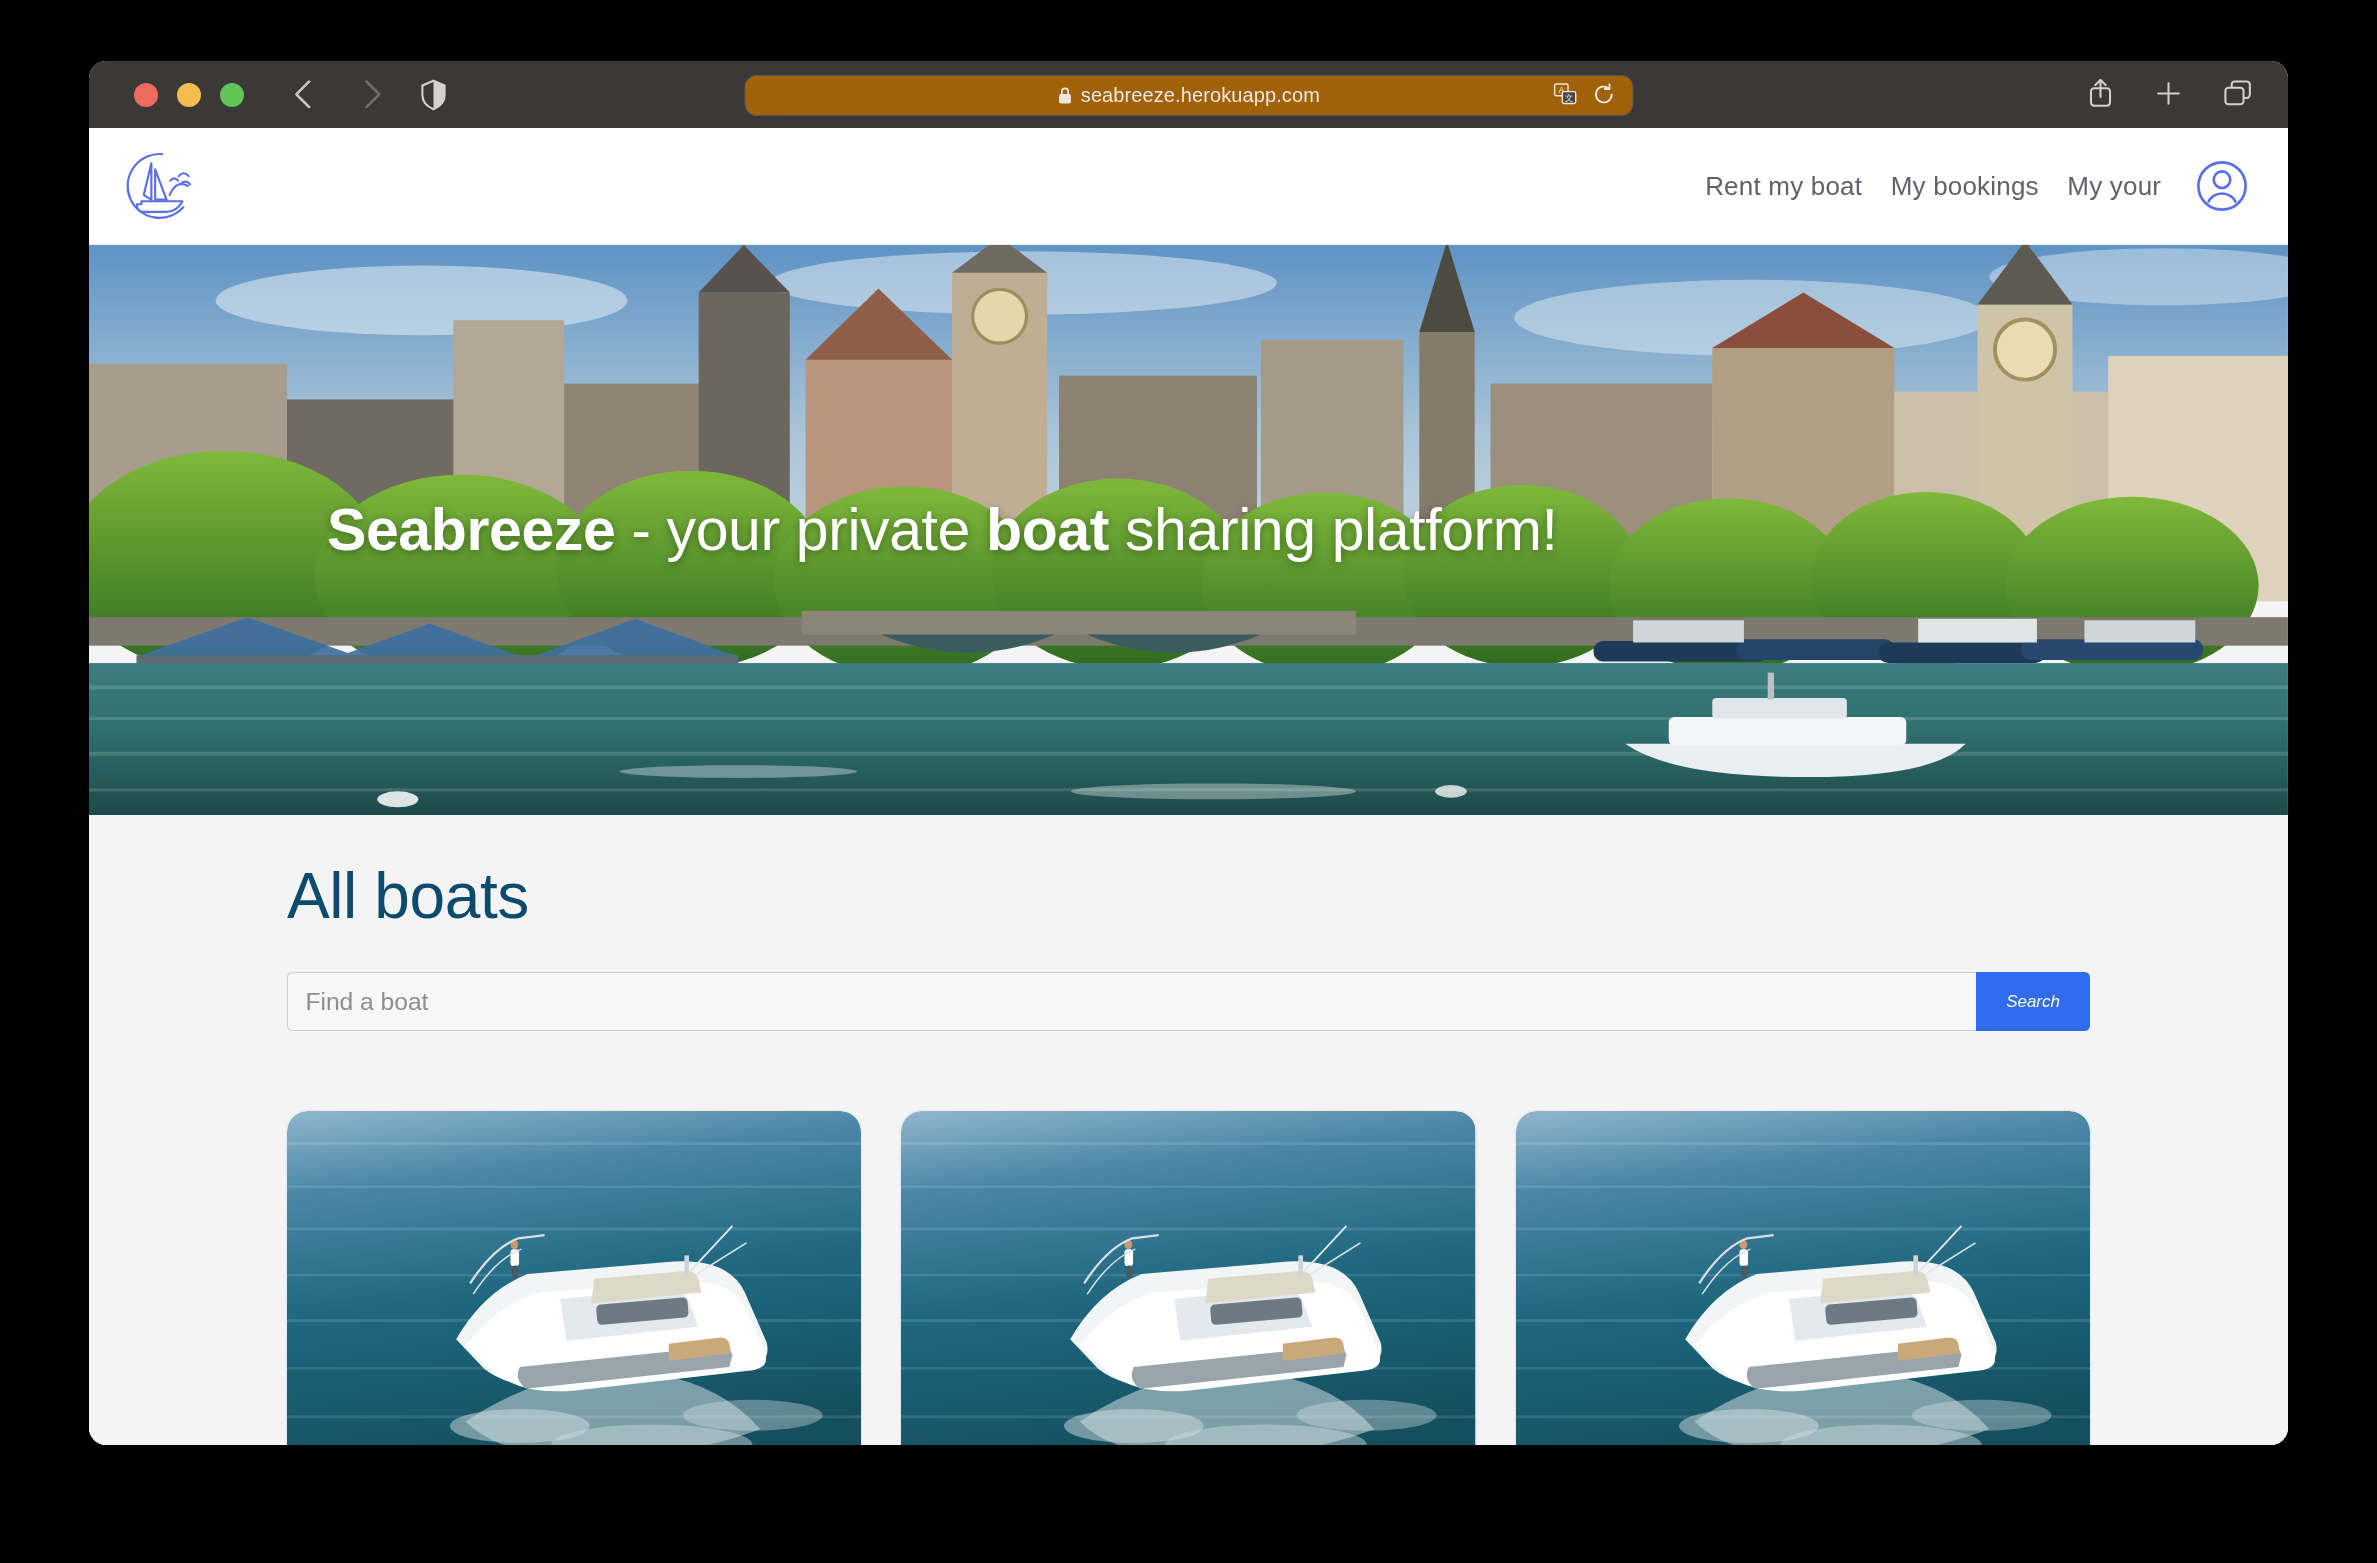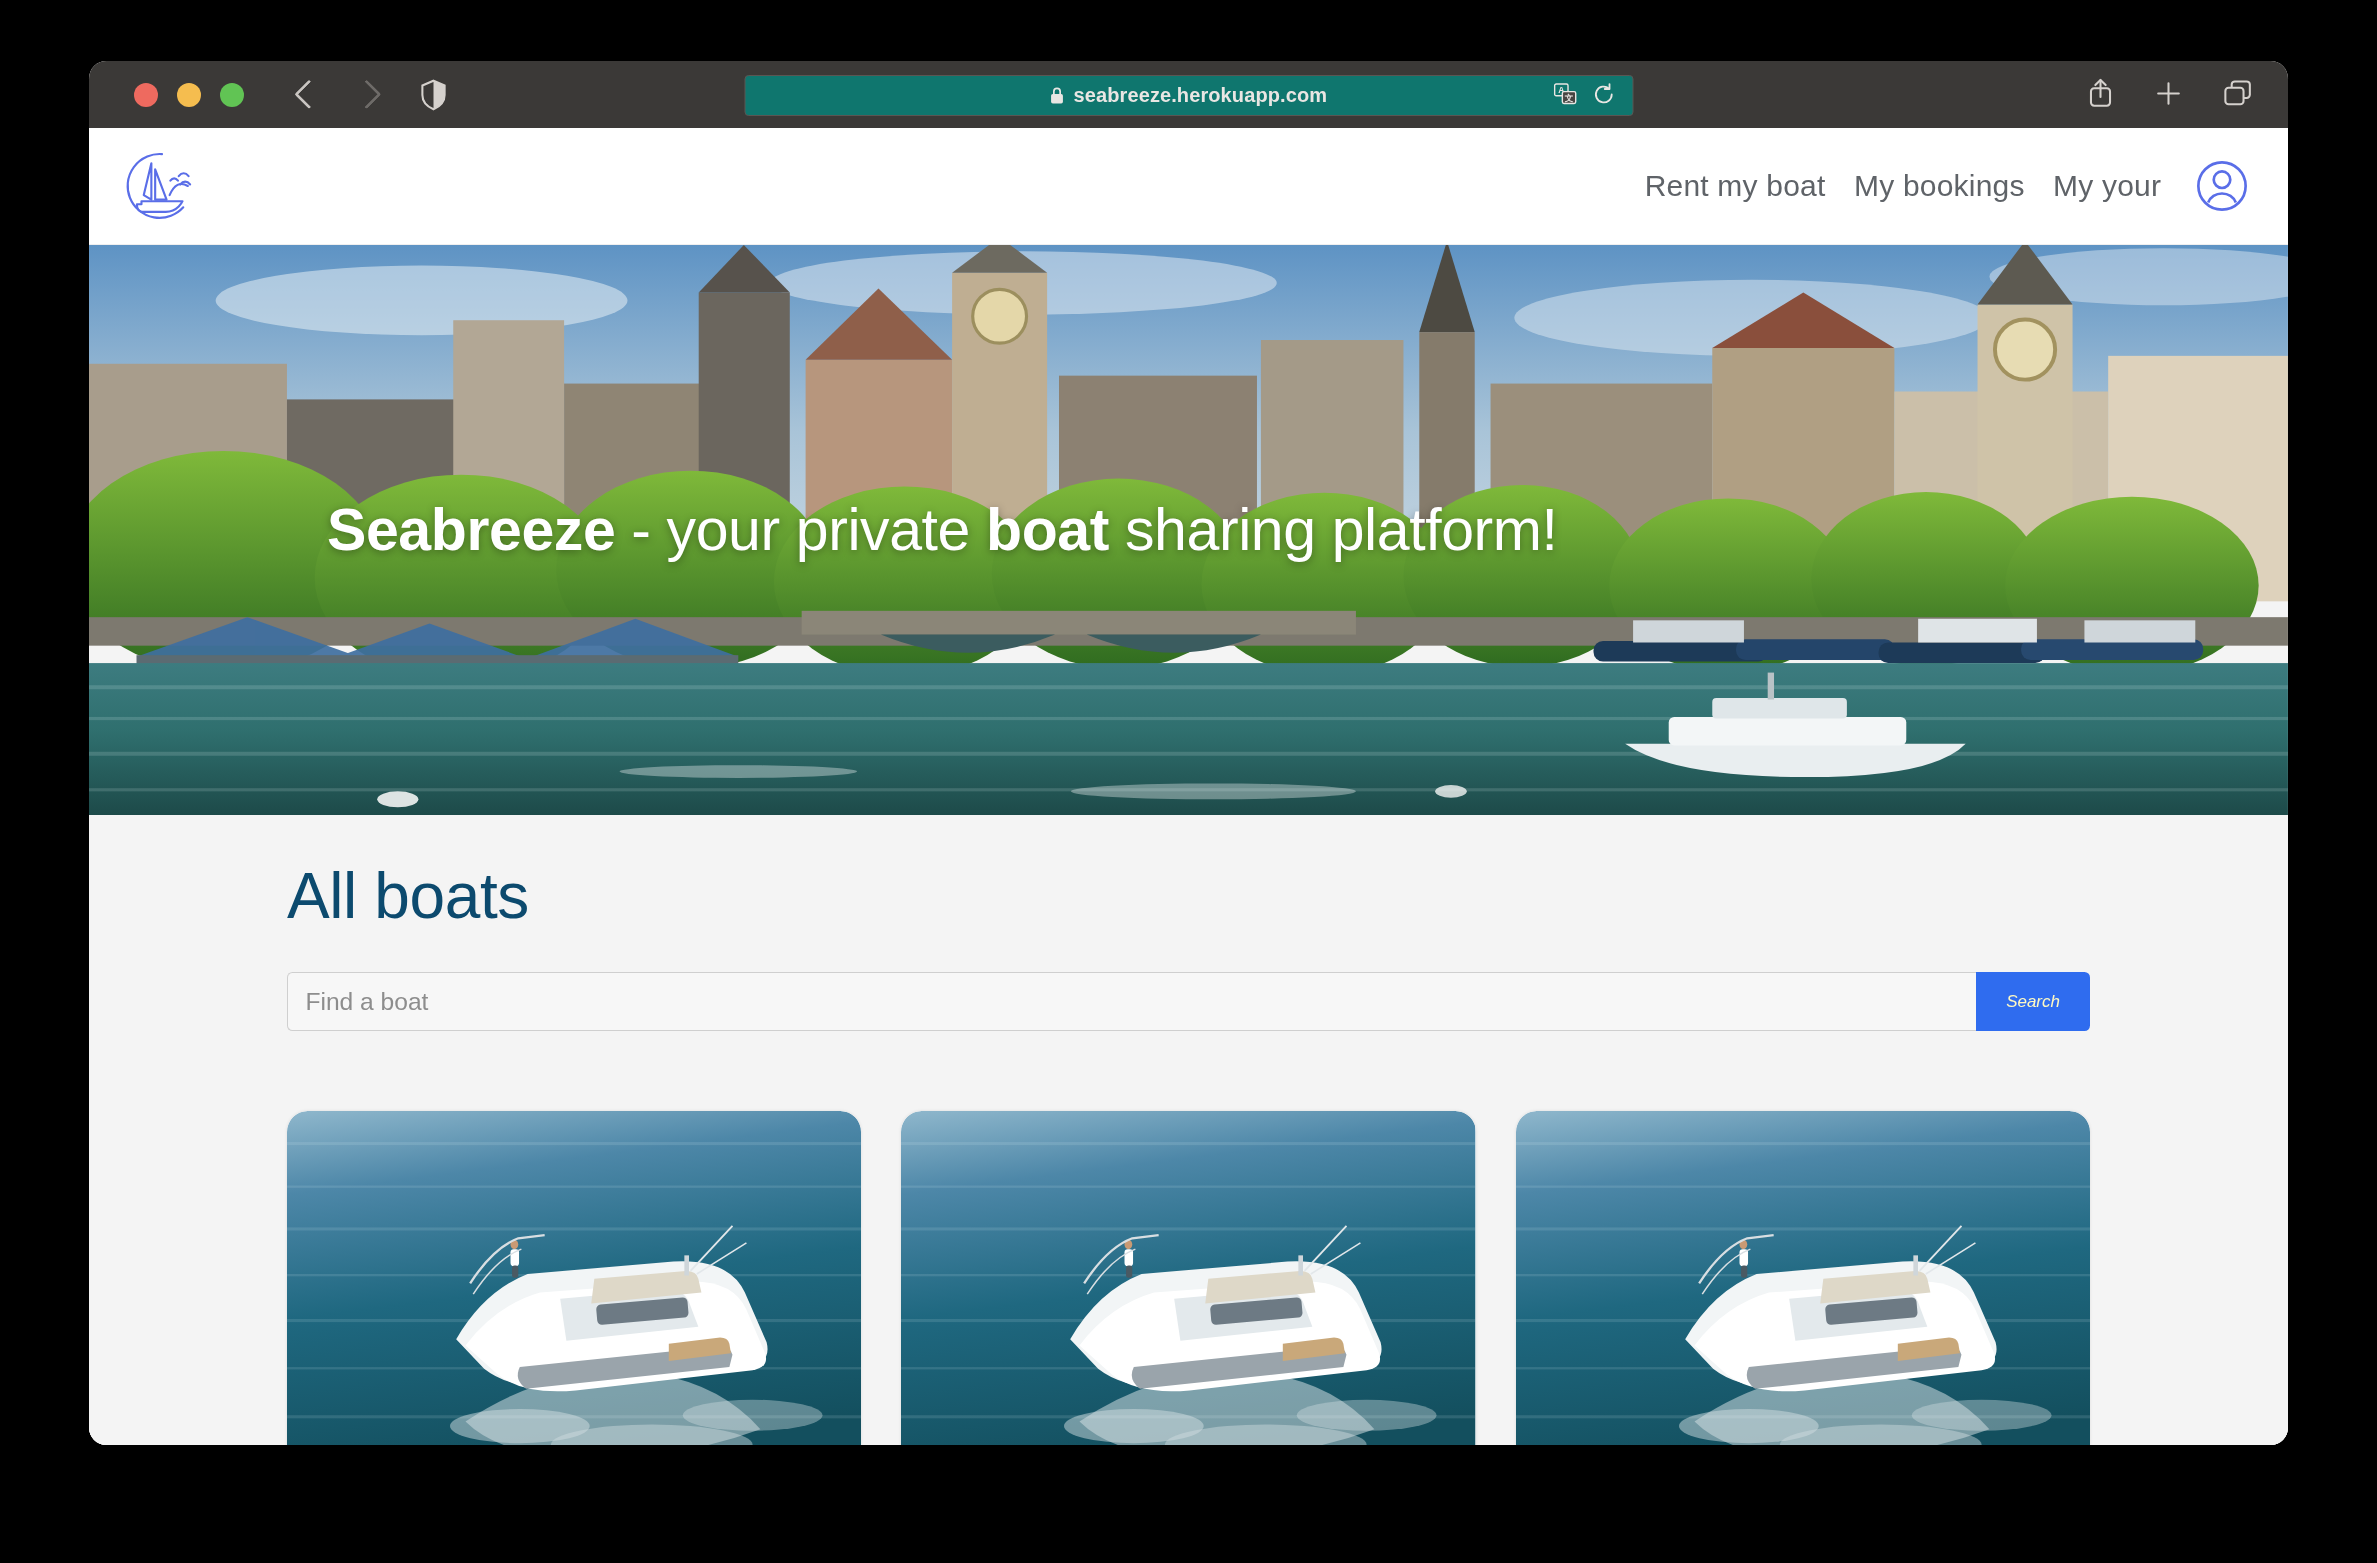--- a/index.html
+++ b/index.html
@@ -65,28 +65,27 @@
   .url-wrap {
     position: absolute;
     left: 50%;
     transform: translateX(-50%);
     top: 14.3px;
     width: 889px;
     height: 41px;
   }
   .url-bar {
     width: 100%; height: 100%;
-    background: #0f766e;
+    background: #a16207;
     border: 0.8px solid #5a5653;
-    border-radius: 4px;
+    border-radius: 12px;
     display: flex;
     align-items: center;
     justify-content: center;
     position: relative;
-    font-weight: bold;
   }
   .url-text {
     font-size: 20px;
     color: #e9e6e3;
     letter-spacing: 0.1px;
     display: flex;
     align-items: center;
     gap: 8.7px;
   }
   .lock-icon { display: inline-flex; }
@@ -126,21 +125,21 @@
   }
 
   .logo { display: flex; align-items: center; }
 
   .site-nav {
     display: flex;
     align-items: center;
     gap: 28.5px;
   }
   .nav-link {
-    font-size: 30px;
+    font-size: 26px;
     color: #5f6368;
     text-decoration: none;
     white-space: nowrap;
     letter-spacing: 0.2px;
   }
   .avatar-btn { margin-left: 6.3px; display: flex; align-items: center; }
 
   
   .hero {
     position: relative;

